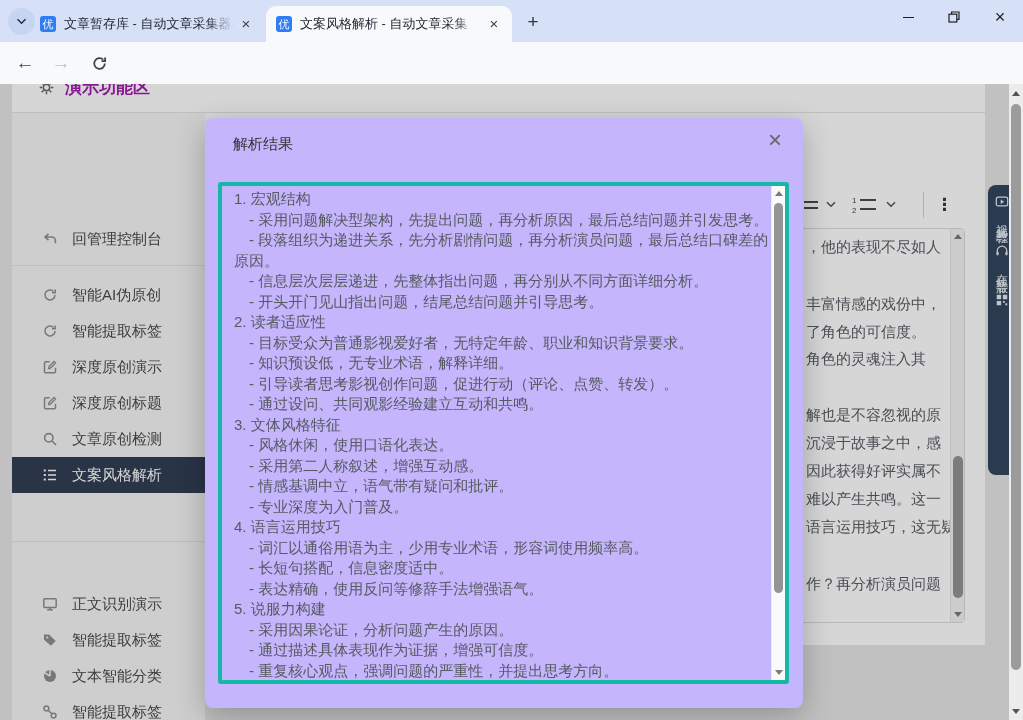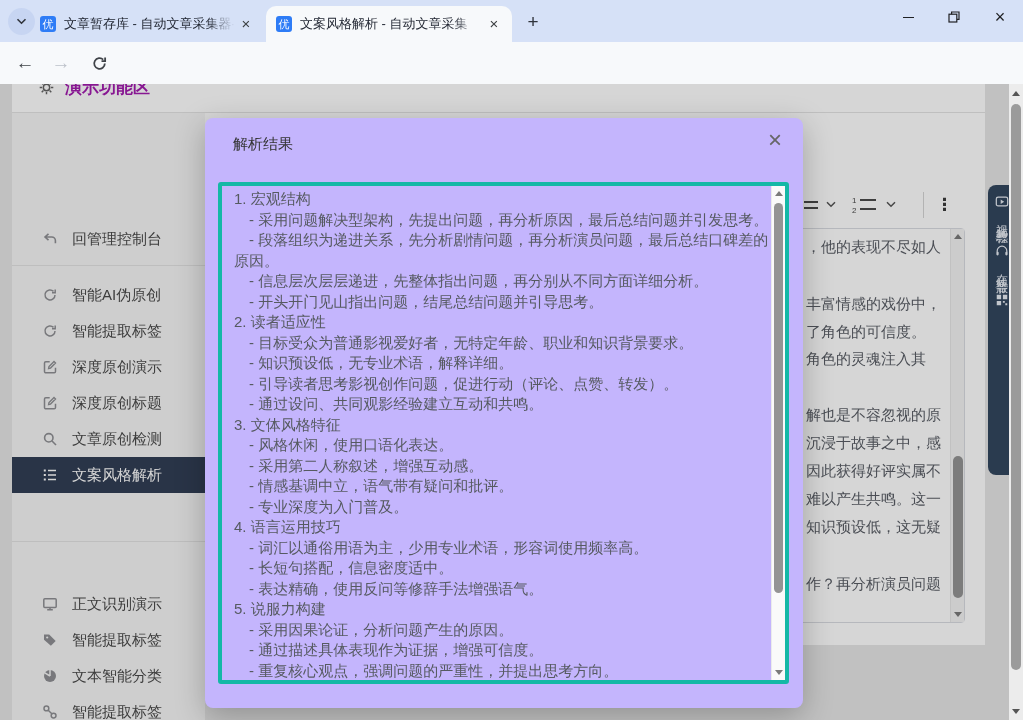--- a/index.html
+++ b/index.html
@@ -256,21 +256,21 @@
     <div class="ed-box"></div>
     <div>
       <div class="ed-line" style="left:806px;top:154px;">，他的表现不尽如人</div>
       <div class="ed-line" style="left:806px;top:211px;">丰富情感的戏份中，</div>
       <div class="ed-line" style="left:806px;top:239px;">了角色的可信度。</div>
       <div class="ed-line" style="left:806px;top:266px;">角色的灵魂注入其</div>
       <div class="ed-line" style="left:806px;top:322px;">解也是不容忽视的原</div>
       <div class="ed-line" style="left:806px;top:350px;">沉浸于故事之中，感</div>
       <div class="ed-line" style="left:806px;top:378px;">因此获得好评实属不</div>
       <div class="ed-line" style="left:806px;top:406px;">难以产生共鸣。这一</div>
-      <div class="ed-line" style="left:806px;top:434px;">知识预设低，这无疑</div>
+      <div class="ed-line" style="left:806px;top:434px;">语言运用技巧，这无疑</div>
       <div class="ed-line" style="left:806px;top:491px;">作？再分析演员问题</div>
     </div>
 
     <div class="sb-track" style="left:950px;top:145px;width:14px;height:393px;">
       <div class="tri up" style="left:3px;top:5px;"></div>
       <div class="tri down" style="left:3px;bottom:5px;"></div>
       <div class="sb-thumb" style="left:2px;top:227px;width:10px;height:142px;"></div>
     </div>
 
     <div class="side-widget">

